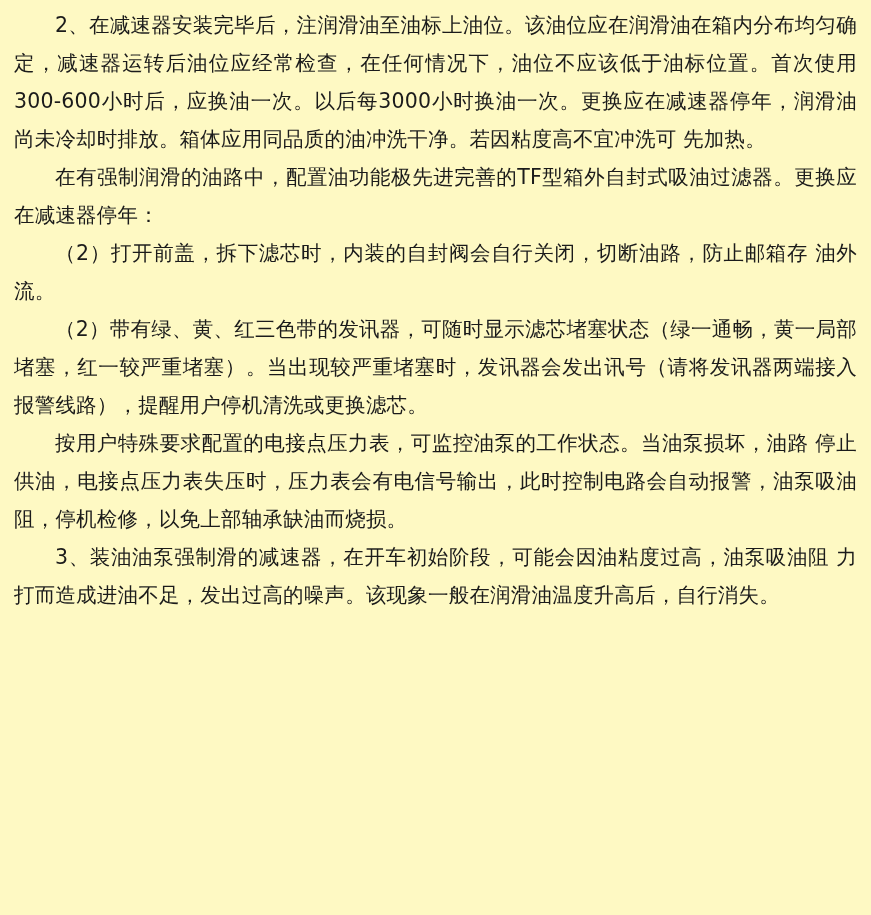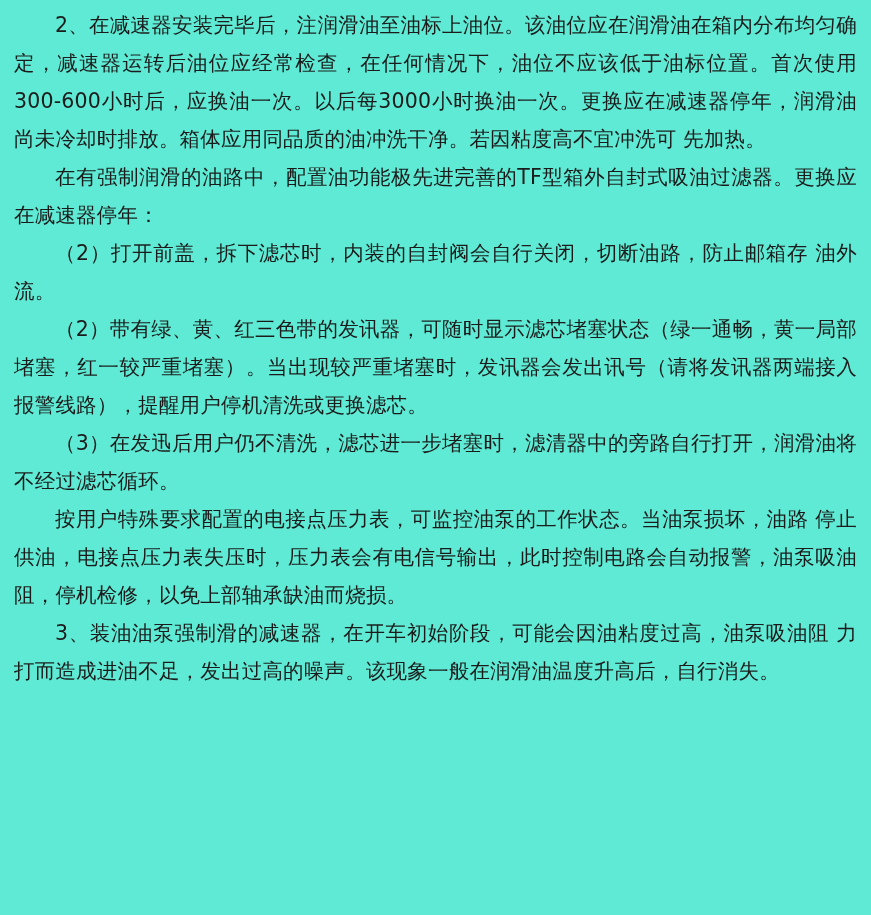--- a/index.html
+++ b/index.html
@@ -12,21 +12,21 @@
     height: 915px;
     font-family: "DejaVu Sans", "Liberation Sans", sans-serif;
     color: #1c1c1c;
     overflow: hidden;
   }
   .page {
     box-sizing: border-box;
     width: 871px;
     height: 915px;
     padding: 6px 14px 0 14px;
-    background: #5eead4;
+    background: #fef9c3;
   }
   .para {
     font-size: 20.5px;
     line-height: 38px;
     text-align: justify;
     text-justify: inter-character;
     margin: 0 0 0 0;
     letter-spacing: 0.2px;
     color: #1b1b1b;
     white-space: normal;
@@ -39,17 +39,16 @@
   }
 </style>
 </head>
 <body>
 
 <div class="page">
   <p class="para indent">2、在减速器安装完毕后，注润滑油至油标上油位。该油位应在润滑油在箱内分布均匀确定，减速器运转后油位应经常检查，在任何情况下，油位不应该低于油标位置。首次使用300-600小时后，应换油一次。以后每3000小时换油一次。更换应在减速器停年，润滑油尚未冷却时排放。箱体应用同品质的油冲洗干净。若因粘度高不宜冲洗可 先加热。</p>
   <p class="para indent">在有强制润滑的油路中，配置油功能极先进完善的TF型箱外自封式吸油过滤器。更换应在减速器停年：</p>
   <p class="para indent">（2）打开前盖，拆下滤芯时，内装的自封阀会自行关闭，切断油路，防止邮箱存 油外流。</p>
   <p class="para indent">（2）带有绿、黄、红三色带的发讯器，可随时显示滤芯堵塞状态（绿一通畅，黄一局部堵塞，红一较严重堵塞）。当出现较严重堵塞时，发讯器会发出讯号（请将发讯器两端接入报警线路），提醒用户停机清洗或更换滤芯。</p>
-  <p class="para indent">（3）在发迅后用户仍不清洗，滤芯进一步堵塞时，滤清器中的旁路自行打开，润滑油将不经过滤芯循环。</p>
   <p class="para indent">按用户特殊要求配置的电接点压力表，可监控油泵的工作状态。当油泵损坏，油路 停止供油，电接点压力表失压时，压力表会有电信号输出，此时控制电路会自动报警，油泵吸油阻，停机检修，以免上部轴承缺油而烧损。</p>
   <p class="para indent">3、装油油泵强制滑的减速器，在开车初始阶段，可能会因油粘度过高，油泵吸油阻 力打而造成进油不足，发出过高的噪声。该现象一般在润滑油温度升高后，自行消失。</p>
 
 </div>
 
 </body></html>

